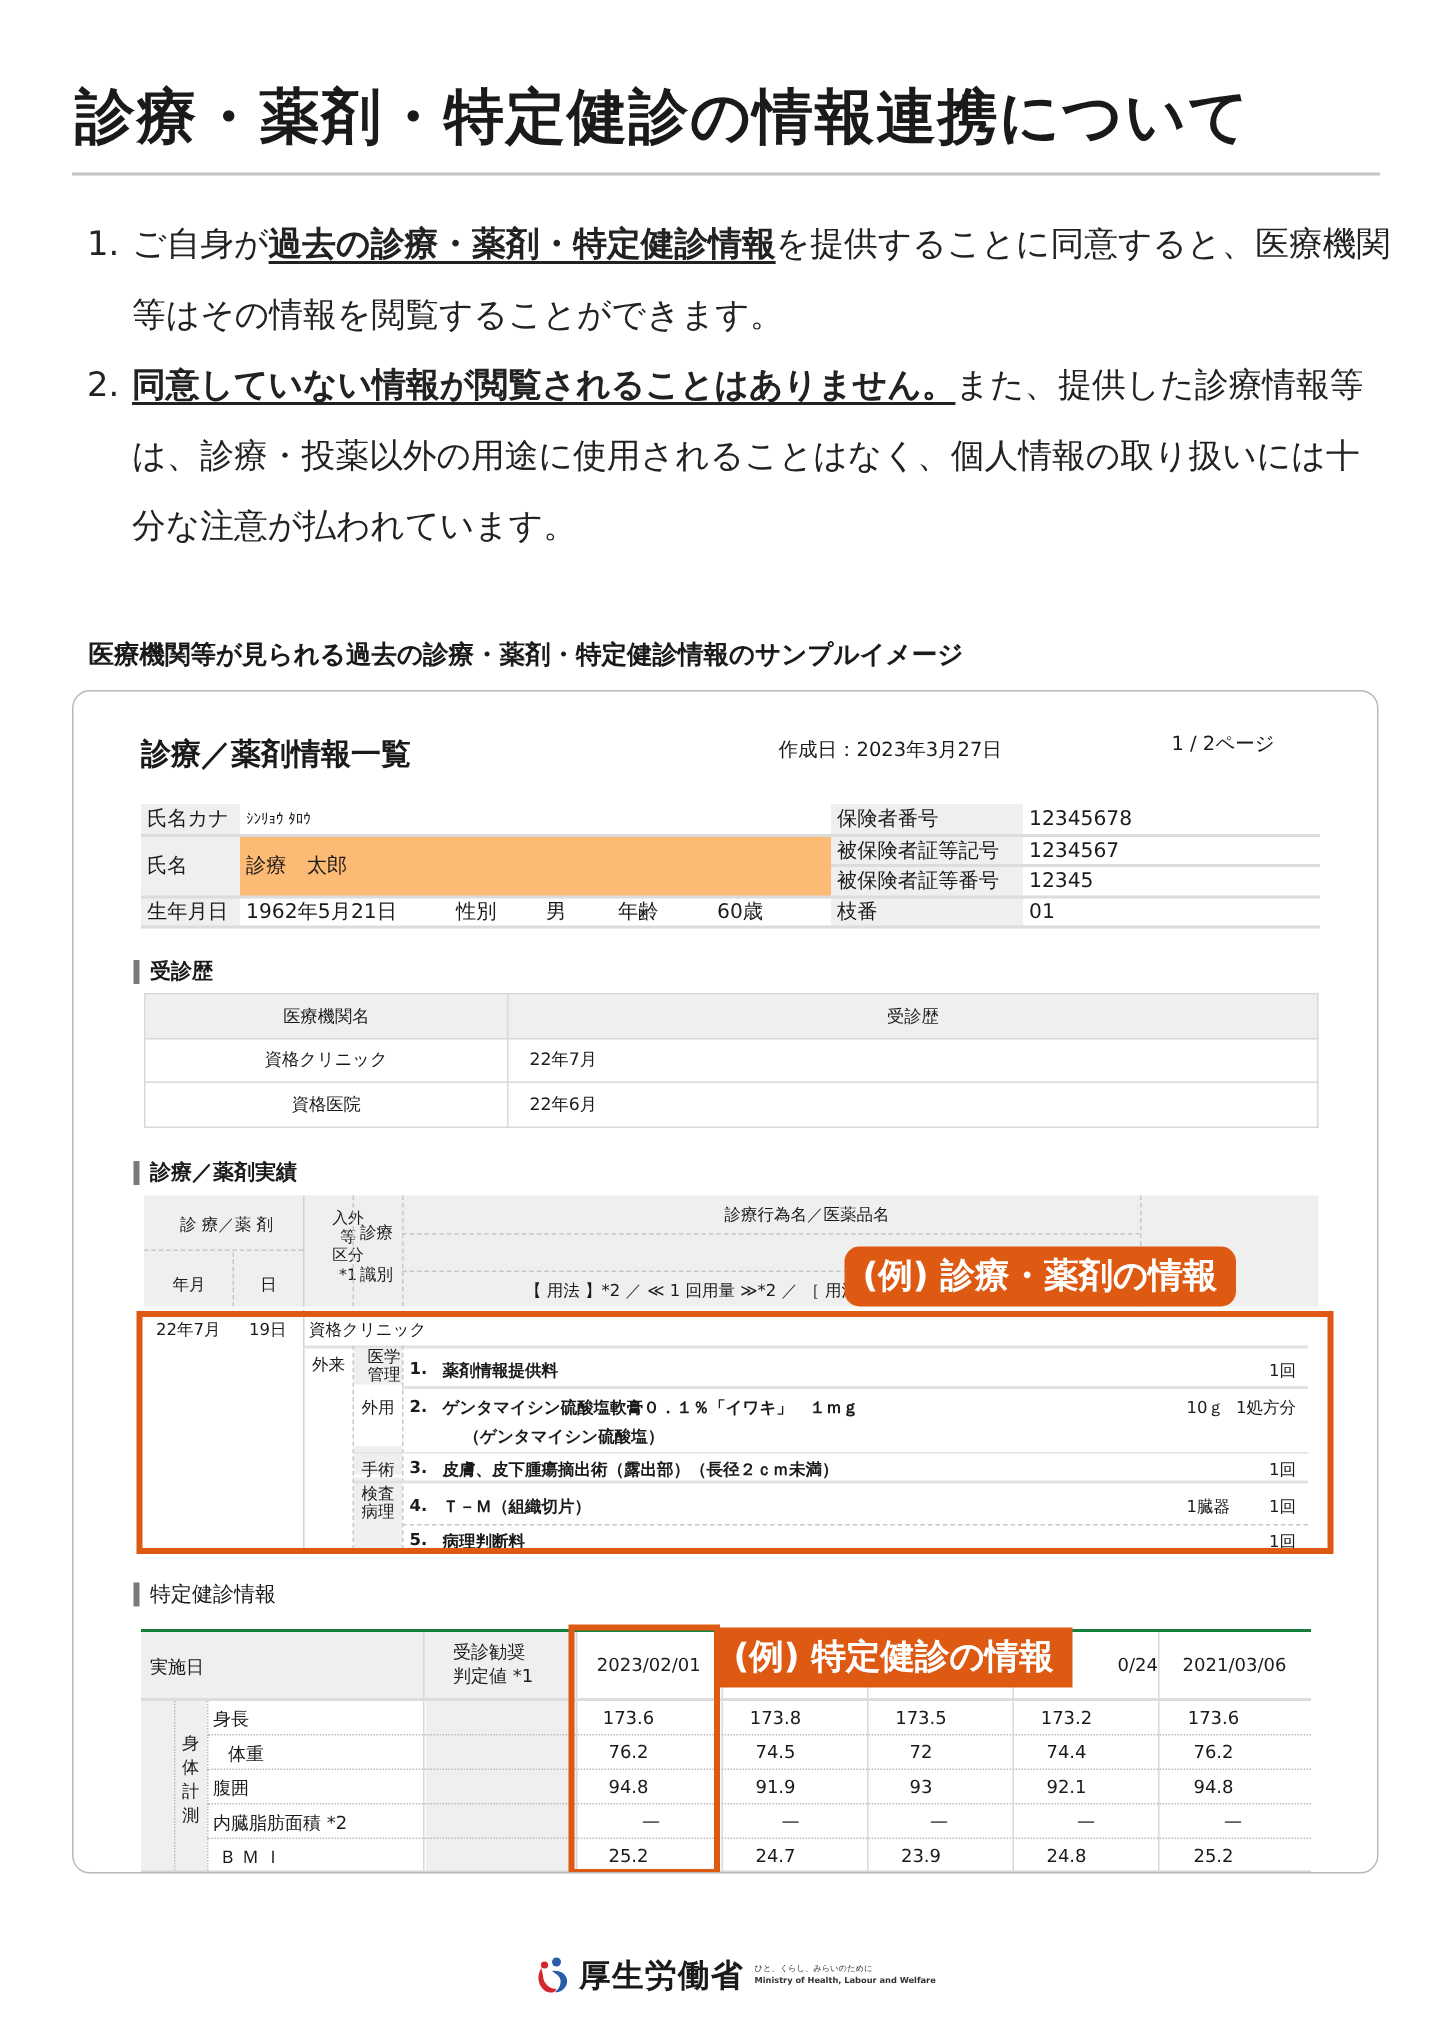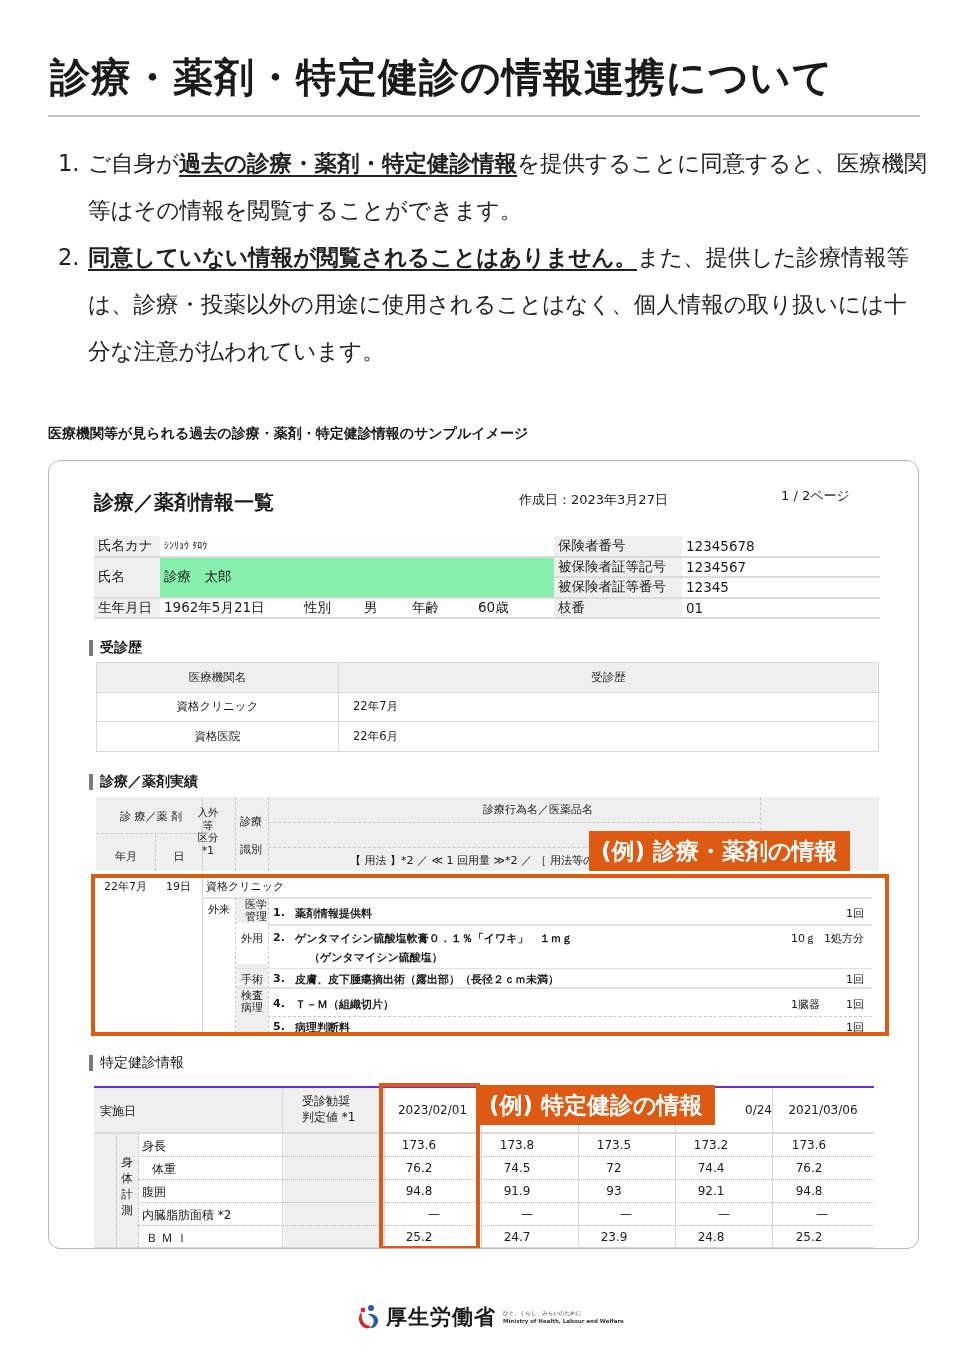--- a/index.html
+++ b/index.html
@@ -8,21 +8,21 @@
 
   .title { position: absolute; left: 50px; top: 50px; font-size: 40px; font-weight: bold; letter-spacing: 1px; color: #1a1a1a; white-space: nowrap; }
   .title-rule { position: absolute; left: 48px; top: 115px; width: 872px; height: 2px; background: #c4c4c4; }
 
   .points { position: absolute; left: 58px; top: 140px; width: 870px; font-size: 22.5px; line-height: 47px; color: #222; }
   .point { display: flex; }
   .point .num { width: 30px; flex: none; }
   .point .txt { flex: 1; }
   .point b { font-weight: bold; text-decoration: underline; text-decoration-thickness: 2px; text-underline-offset: 4px; }
 
-  .sample-caption { position: absolute; left: 48px; top: 425px; font-size: 14px; font-weight: bold; color: #1a1a1a; white-space: nowrap; }
+  .sample-caption { position: absolute; left: 59px; top: 425px; font-size: 17px; font-weight: bold; color: #1a1a1a; white-space: nowrap; }
 
   .card { position: absolute; left: 48px; top: 460px; width: 871px; height: 789px; border: 1.5px solid #b8b8b8; border-radius: 12px; overflow: hidden; background: #fff; }
 
   .doc-title { position: absolute; left: 45px; top: 28px; font-size: 20px; font-weight: bold; }
   .doc-date { position: absolute; left: 470px; top: 30px; font-size: 13px; }
   .doc-page { position: absolute; left: 732px; top: 26px; font-size: 13px; }
 
   
   .pinfo { position: absolute; left: 45px; top: 75px; width: 786px; border-collapse: collapse; font-size: 13.5px; }
   .pinfo td { height: 20.5px; padding: 0 4px; border-bottom: 2px solid #dcdcdc; vertical-align: middle; white-space: nowrap; }
@@ -50,21 +50,21 @@
   .tb { position: absolute; white-space: nowrap; }
   .tb-b { font-weight: bold; }
   .row-line { position: absolute; height: 0; border-top: 2px solid #e2e2e2; }
   .grey-cell { position: absolute; background: #efefef; }
 
   .orange-box { position: absolute; border: 4px solid #de5a12; }
   .orange-label { position: absolute; background: #de5a12; color: #fff; font-weight: bold; font-size: 23px; white-space: nowrap; padding: 0 12px; line-height: 40px; height: 40px; }
 
   
   .chk { position: absolute; left: 45px; top: 625px; width: 780px; font-size: 12px; }
-  .chk-head { position: absolute; left: 0; top: 0; width: 780px; height: 48px; border-top: 2px solid #6d28d9; border-bottom: 2px solid #dcdcdc; }
+  .chk-head { position: absolute; left: 0; top: 0; width: 780px; height: 48px; border-top: 2px solid #15803d; border-bottom: 2px solid #dcdcdc; }
   .chk-head .bg { position: absolute; top: 0; height: 44px; background: #efefef; }
   .chk-cell { position: absolute; white-space: nowrap; }
   .chk-vline { position: absolute; border-left: 1px solid #d8d8d8; }
   .chk-dot { position: absolute; border-top: 1px dotted #bdbdbd; }
   .val { position: absolute; text-align: center; width: 80px; }
 
   .footer-logo { position: absolute; left: 357px; top: 1303px; display: flex; align-items: center; }
   .footer-logo .mark { width: 24px; height: 26px; position: relative; margin-right: 5px; }
   .footer-logo .name { font-size: 21px; font-weight: bold; letter-spacing: 1px; color: #1a1a1a; }
   .footer-logo .tag { margin-left: 7px; font-size: 5.5px; line-height: 8px; color: #333; }
@@ -106,21 +106,21 @@
     </colgroup>
     <tbody>
         <tr>
       <td class="lbl">氏名カナ</td>
       <td colspan="5" class="kana">ｼﾝﾘｮｳ ﾀﾛｳ</td>
       <td class="lbl">保険者番号</td>
       <td>12345678</td>
     </tr>
     <tr>
       <td class="lbl" rowspan="2">氏名</td>
-      <td colspan="5" rowspan="2" style="background:#86efac">診療　太郎</td>
+      <td colspan="5" rowspan="2" style="background:#fdba74">診療　太郎</td>
       <td class="lbl">被保険者証等記号</td>
       <td>1234567</td>
     </tr>
     <tr>
       <td class="lbl">被保険者証等番号</td>
       <td>12345</td>
     </tr>
     <tr>
       <td class="lbl">生年月日</td>
       <td>1962年5月21日</td>
@@ -164,21 +164,21 @@
     <span>診療／薬剤実績</span>
   </div>
 
   <div class="treat-head">
     <div class="th-cell" style="left:10px;top:13px;width:90px;">診 療／薬 剤</div>
     <div class="dash-h" style="left:0;top:36px;width:106px;"></div>
     <div class="th-cell" style="left:5px;top:53px;width:50px;">年月</div>
     <div class="dash-v" style="left:59px;top:38px;height:36px;"></div>
     <div class="th-cell" style="left:60px;top:53px;width:46px;">日</div>
     <div class="solid-v" style="left:106px;top:0;height:74px;"></div>
-    <div class="th-cell" style="left:96px;top:9px;width:32px;white-space:pre-line;font-size:10.5px;line-height:1.2;">入外
+    <div class="th-cell" style="left:120px;top:9px;width:32px;white-space:pre-line;font-size:10.5px;line-height:1.2;">入外
 等
 区分
 *1</div>
     <div class="dash-v" style="left:139px;top:0;height:74px;"></div>
     <div class="th-cell" style="left:139px;top:18px;width:32px;">診療</div>
     <div class="th-cell" style="left:139px;top:46px;width:32px;">識別</div>
     <div class="dash-v" style="left:172px;top:0;height:74px;"></div>
     <div class="th-cell" style="left:172px;top:6px;width:540px;">診療行為名／医薬品名</div>
     <div class="dash-h" style="left:172px;top:25px;width:492px;"></div>
     <div class="dash-h" style="left:172px;top:50px;width:492px;"></div>
@@ -228,21 +228,21 @@
     <div class="tb" style="left:680px;top:124px;width:44px;text-align:right;">1臓器</div>
     <div class="tb" style="left:700px;top:124px;width:68px;text-align:right;">1回</div>
     <div class="dash-h" style="left:172px;top:143px;width:604px;"></div>
 
     <div class="tb tb-b" style="left:177px;top:147px;">5.</div>
     <div class="tb tb-b" style="left:199px;top:147px;">病理判断料</div>
     <div class="tb" style="left:700px;top:147px;width:68px;text-align:right;">1回</div>
   </div>
 
   <div class="orange-box" style="left:42px;top:413px;width:798px;height:162px;"></div>
-  <div class="orange-label" style="left:540px;top:370px;">(例) 診療・薬剤の情報</div>
+  <div class="orange-label" style="left:514px;top:370px;border-radius:10px;">(例) 診療・薬剤の情報</div>
 
   <div class="sec-head" style="top:593px;font-weight:normal;">
     <span class="bar"></span>
     <span>特定健診情報</span>
   </div>
 
   <div class="chk">
     <div class="chk-head">
       <div class="bg" style="left:0;width:290px;"></div>
       <div class="chk-cell" style="left:6px;top:15px;">実施日</div>

